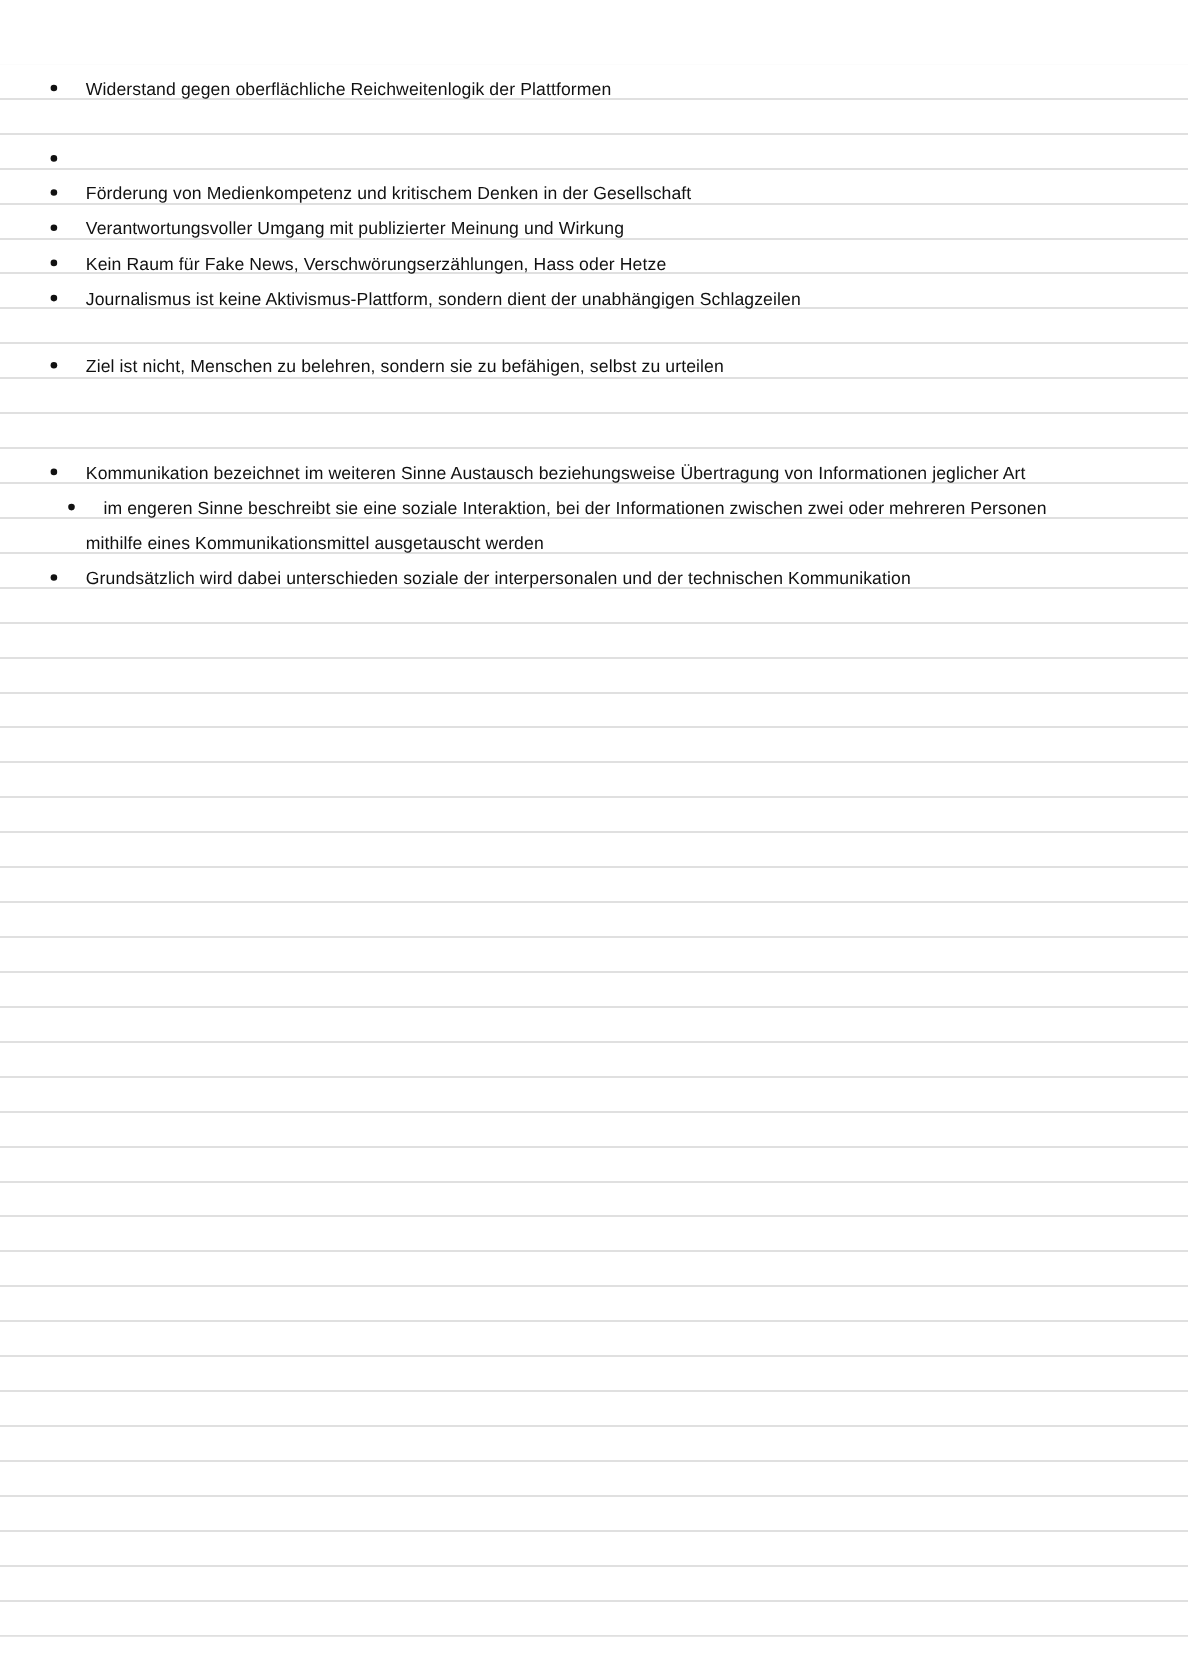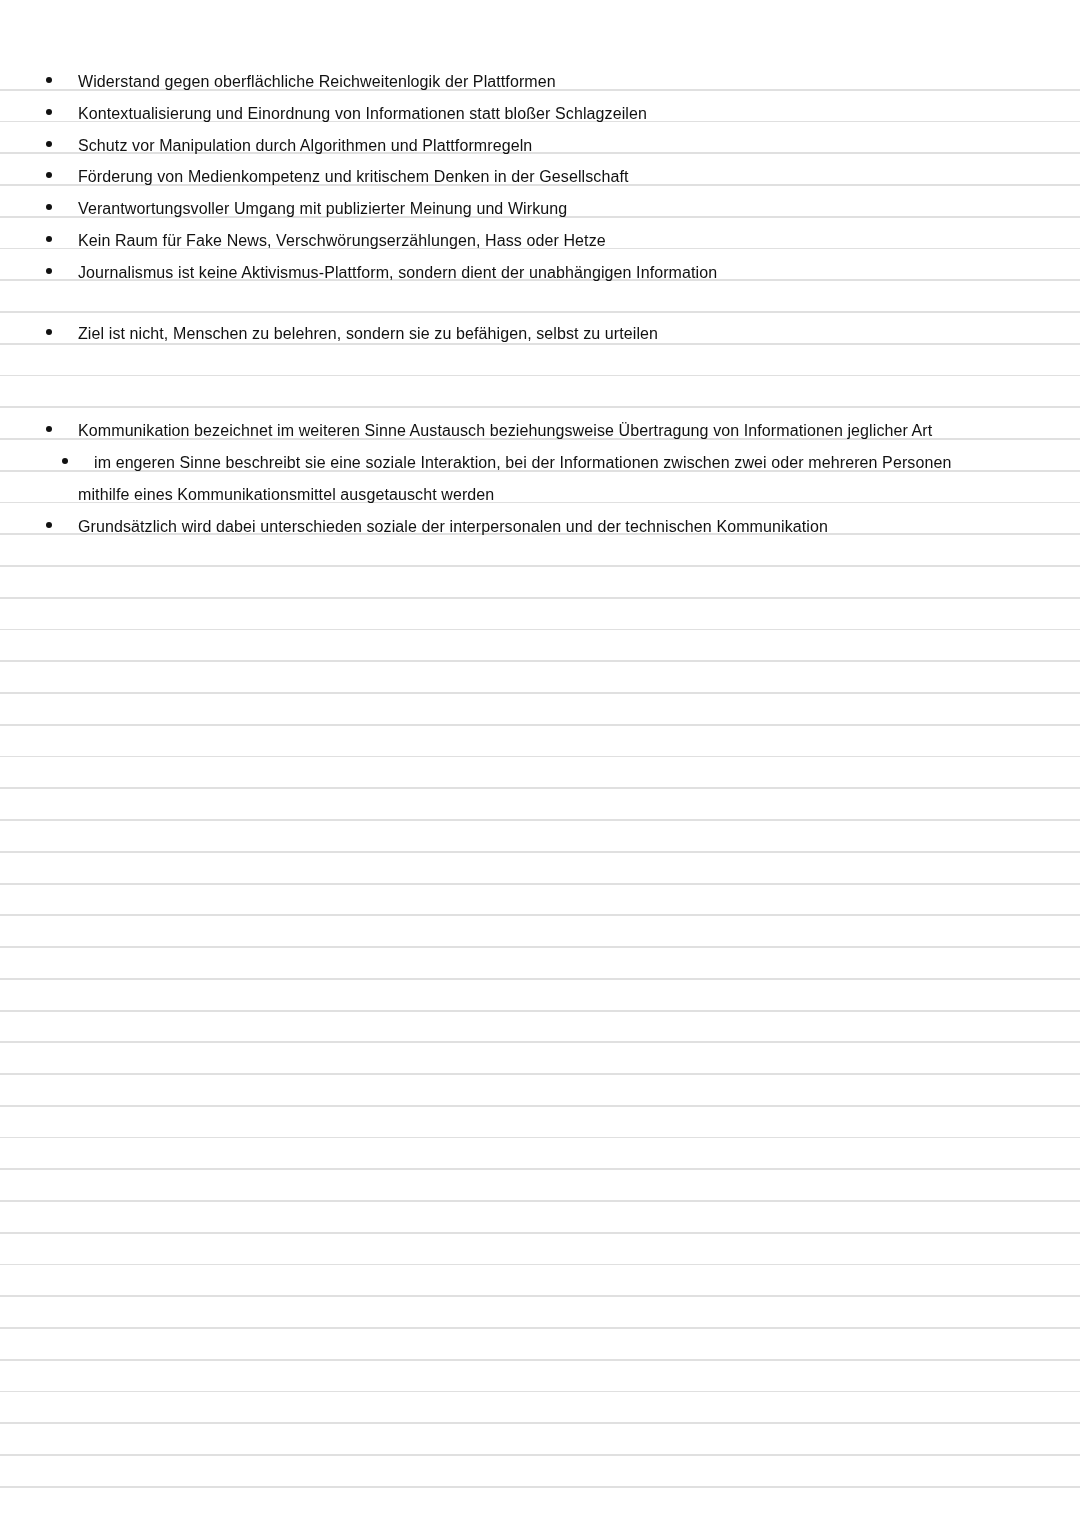--- a/index.html
+++ b/index.html
@@ -73,43 +73,38 @@
 </head>
 <body>
 
 <div class="page">
   <div class="rules"></div>
   <div class="content" id="rows">
       <div class="row" style="top: 59.25px;">
     <span class="bullet"></span>
     <span class="text">Widerstand gegen oberflächliche Reichweitenlogik der Plattformen</span>
   </div>
-      <div class="row" style="top: 91px;">
-    <span class="bullet"></span>
-    <span class="text">Kontextualisierung und Einordnung von Informationen statt bloßer Schlagzeilen</span>
-  </div>
       <div class="row" style="top: 122.75px;">
     <span class="bullet"></span>
-    <span class="text">Schutz vor Manipulation durch Algorithmen und Plattformregeln</span>
   </div>
       <div class="row" style="top: 154.5px; border-radius: 10px;">
     <span class="bullet"></span>
     <span class="text">Förderung von Medienkompetenz und kritischem Denken in der Gesellschaft</span>
   </div>
       <div class="row" style="top: 186.25px;">
     <span class="bullet"></span>
     <span class="text">Verantwortungsvoller Umgang mit publizierter Meinung und Wirkung</span>
   </div>
       <div class="row" style="top: 218px;">
     <span class="bullet"></span>
     <span class="text">Kein Raum für Fake News, Verschwörungserzählungen, Hass oder Hetze</span>
   </div>
       <div class="row" style="top: 249.75px;">
     <span class="bullet"></span>
-    <span class="text">Journalismus ist keine Aktivismus-Plattform, sondern dient der unabhängigen Information</span>
+    <span class="text">Journalismus ist keine Aktivismus-Plattform, sondern dient der unabhängigen Schlagzeilen</span>
   </div>
       <div class="row" style="top: 267px; margin-top: 44px;">
     <span class="bullet"></span>
     <span class="text">Ziel ist nicht, Menschen zu belehren, sondern sie zu befähigen, selbst zu urteilen</span>
   </div>
       <div class="row" style="top: 408.5px;">
     <span class="bullet"></span>
     <span class="text">Kommunikation bezeichnet im weiteren Sinne Austausch beziehungsweise Übertragung von Informationen jeglicher Art</span>
   </div>
       <div class="row" style="top: 440.25px; margin-left: 16px;">

